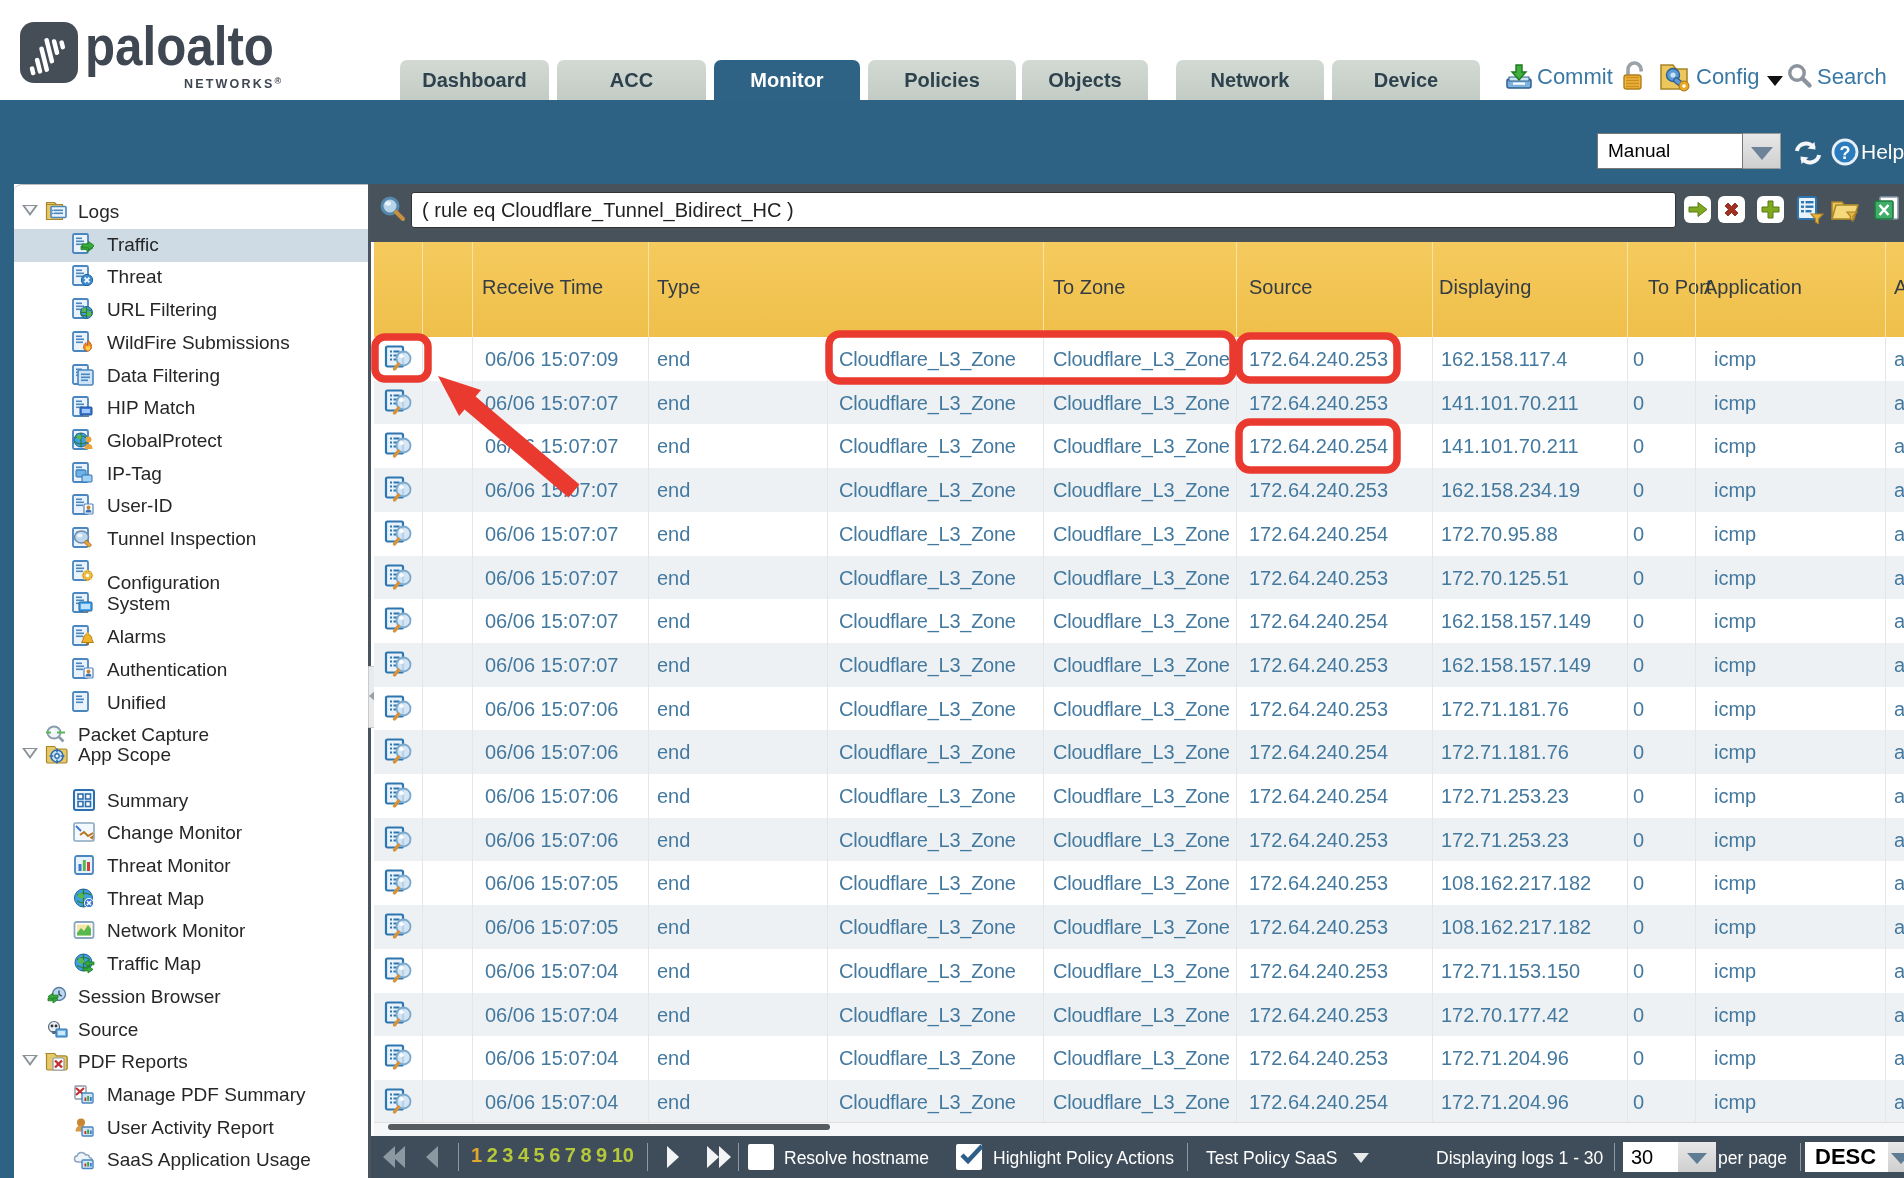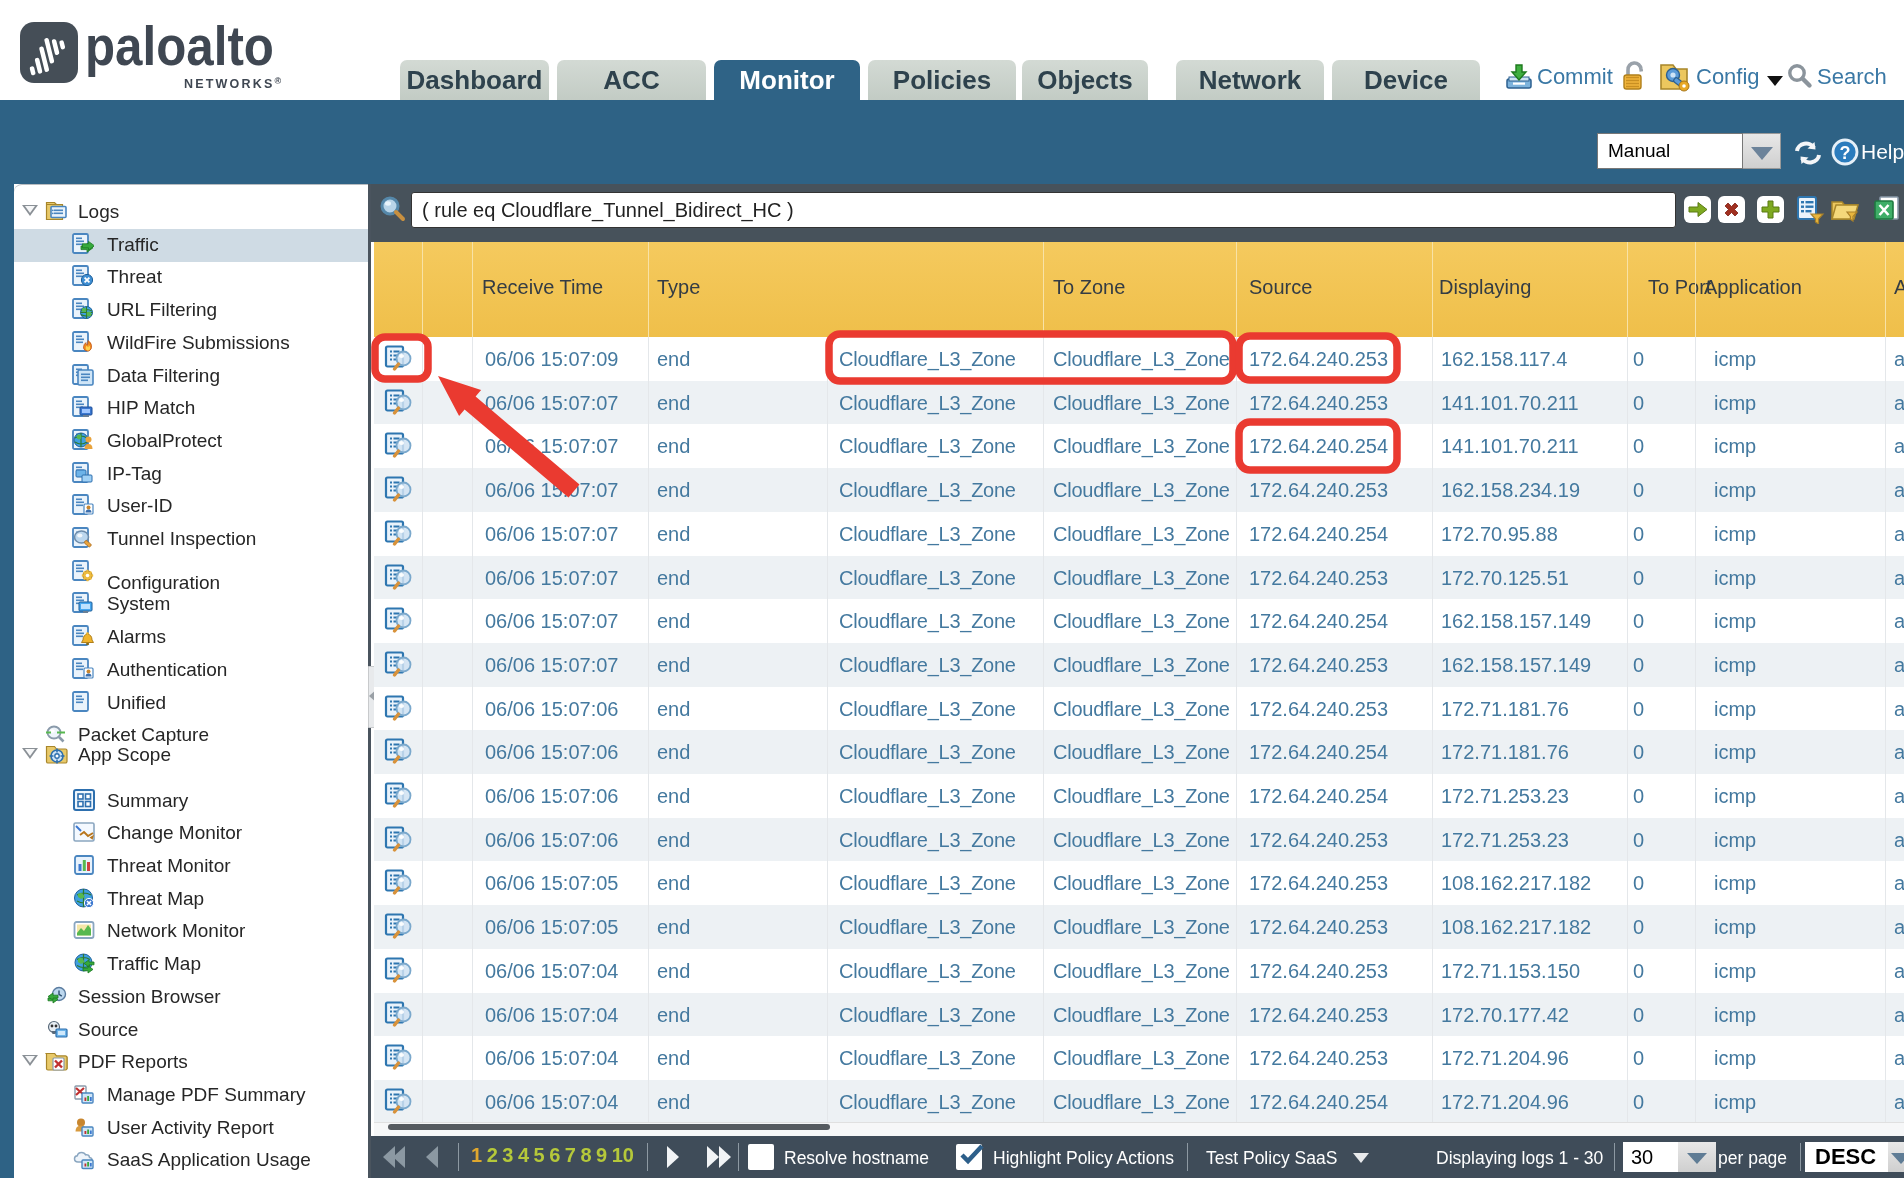--- a/index.html
+++ b/index.html
@@ -1,17 +1,17 @@
 <!DOCTYPE html>
 <html><head><meta charset="utf-8"><style>
 
 *{margin:0;padding:0;box-sizing:border-box}
 html,body{width:1904px;height:1178px;overflow:hidden;background:#fff;font-family:"Liberation Sans",sans-serif;position:relative}
 .abs{position:absolute}
-.tab{position:absolute;top:60px;height:41px;border-radius:7px 7px 0 0;background:linear-gradient(#d3dad4,#c2cbc4);color:#2e424d;font-size:26px;font-weight:bold;text-align:center;line-height:41px}
+.tab{position:absolute;top:60px;height:41px;border-radius:7px 7px 0 0;background:linear-gradient(#d3dad4,#c2cbc4);color:#2e424d;font-size:20px;font-weight:bold;text-align:center;line-height:41px}
 .tab.active{background:#2f6386;color:#fff}
 .hlink{color:#3a78a5;font-size:22px}
 .treerow{position:absolute;left:14px;width:354px;height:33px;display:flex;align-items:center;color:#262626;font-size:19px;white-space:nowrap}
 .trib{position:absolute;left:8px;top:9px;width:0;height:0;border-left:8px solid transparent;border-right:8px solid transparent;border-top:11px solid #8a9096}
 .triw{position:absolute;left:10.5px;top:10px;width:0;height:0;border-left:5.5px solid transparent;border-right:5.5px solid transparent;border-top:7.5px solid #f6f7f8}
 .hcell{position:absolute;top:0;height:95px;color:#343c44;font-size:20px;padding:34px 0 0 13px;border-left:1px solid #f8e2a6;white-space:nowrap;overflow:visible}
 .cell{position:absolute;top:0;height:44px;line-height:44px;padding-left:12px;border-left:1px solid #e4e7ea;color:#44799f;font-size:20px;white-space:nowrap;overflow:hidden}
 .num{font-size:20px;margin-right:4.5px;font-weight:bold}
 .bbtxt{color:#fff;font-size:17.5px}
 .bbsep{width:1px;height:28px;background:#8d99a3;position:absolute;top:7px}

